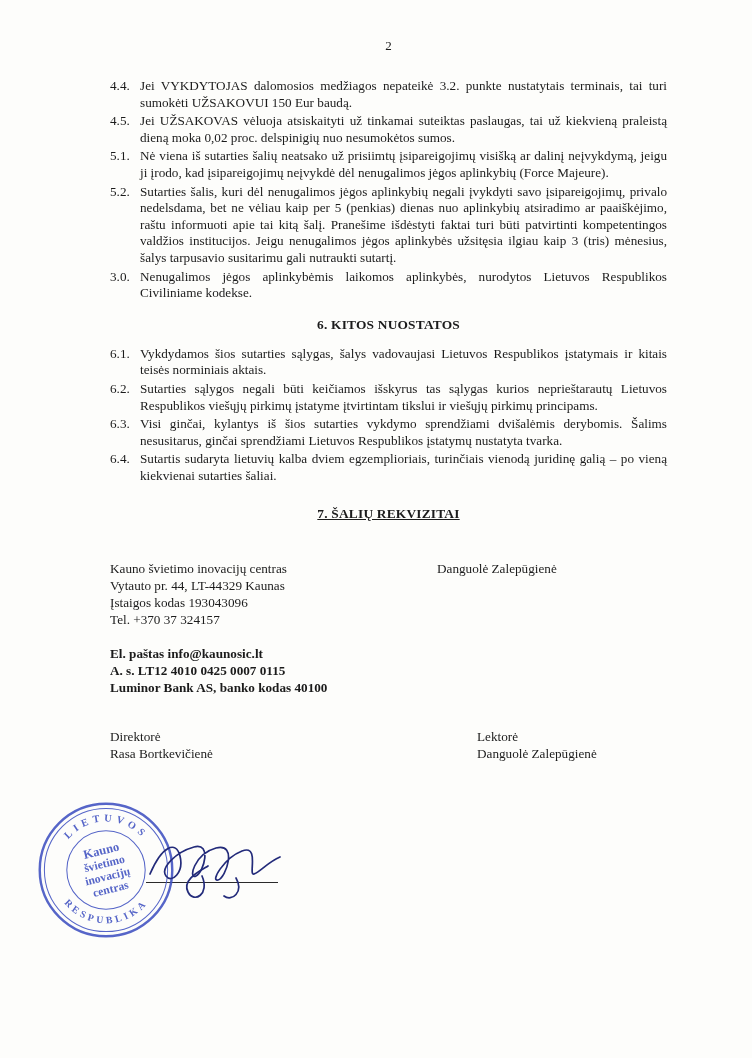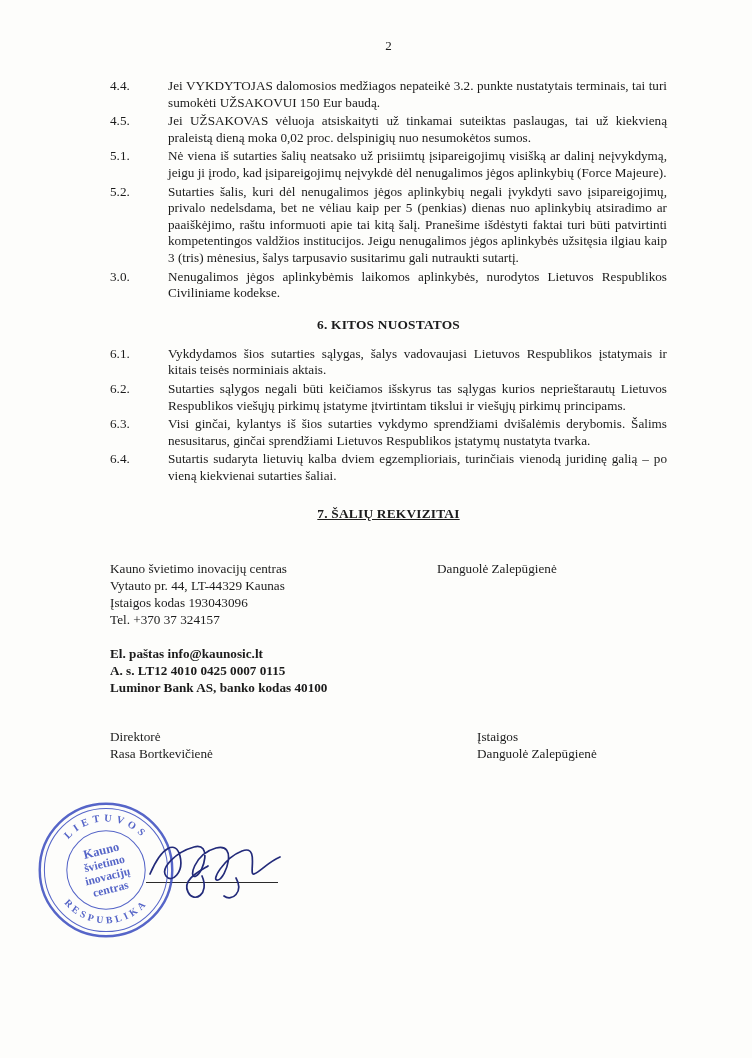--- a/index.html
+++ b/index.html
@@ -4,21 +4,21 @@
 <style>
   * { margin:0; padding:0; box-sizing:border-box; }
   html,body { background:#e9e9e9; }
   body { font-family:"Liberation Serif", serif; }
   .page {
     position:relative; width:752px; height:1058px; margin:0 auto;
     background:#fdfdfb; color:#1b1b1b;
     padding:38px 85px 40px 110px; overflow:hidden;
   }
   .page-number { text-align:center; font-size:13px; margin-bottom:24px; }
-  .clause { display:flex; margin-bottom:2px; font-size:13.2px; line-height:16.6px;gap:28px; }
+  .clause { display:flex; margin-bottom:2px; font-size:13.2px; line-height:16.6px; }
   .clause .num { flex:0 0 30px; }
   .clause .txt { flex:1; text-align:justify; }
   .heading { text-align:center; font-size:13.4px; font-weight:bold; margin:15px 0 13px; letter-spacing:.2px; }
   .heading.underlined { text-decoration:underline; margin-top:22px; margin-bottom:38px; }
   .req-row { display:flex; font-size:13.2px; line-height:17px; }
   .req-left { flex:0 0 327px; }
   .req-right { flex:1; }
   .bold { font-weight:normal; }
   .roles-row { margin-bottom:14px; }
   .roles-row .req-left, .roles-row .req-right { font-weight:bold; letter-spacing:.3px; }
@@ -112,21 +112,21 @@
       </div>
       <div class="req-right"></div>
     </div>
 
     <div class="req-row signer-row">
       <div class="req-left">
         <div>Direktorė</div>
         <div>Rasa Bortkevičienė</div>
       </div>
       <div class="req-right">
-        <div>Įstaigos</div>
+        <div>Lektorė</div>
         <div>Danguolė Zalepūgienė</div>
       </div>
     </div>
   </div>
 
   <div class="sig-line"></div>
 
   <svg class="stamp" viewBox="0 0 150 150">
     <circle cx="75" cy="75" r="71" fill="none" stroke="#3f51c1" stroke-width="2.6"></circle>
     <circle cx="75" cy="75" r="66" fill="none" stroke="#3f51c1" stroke-width="1.1"></circle>

